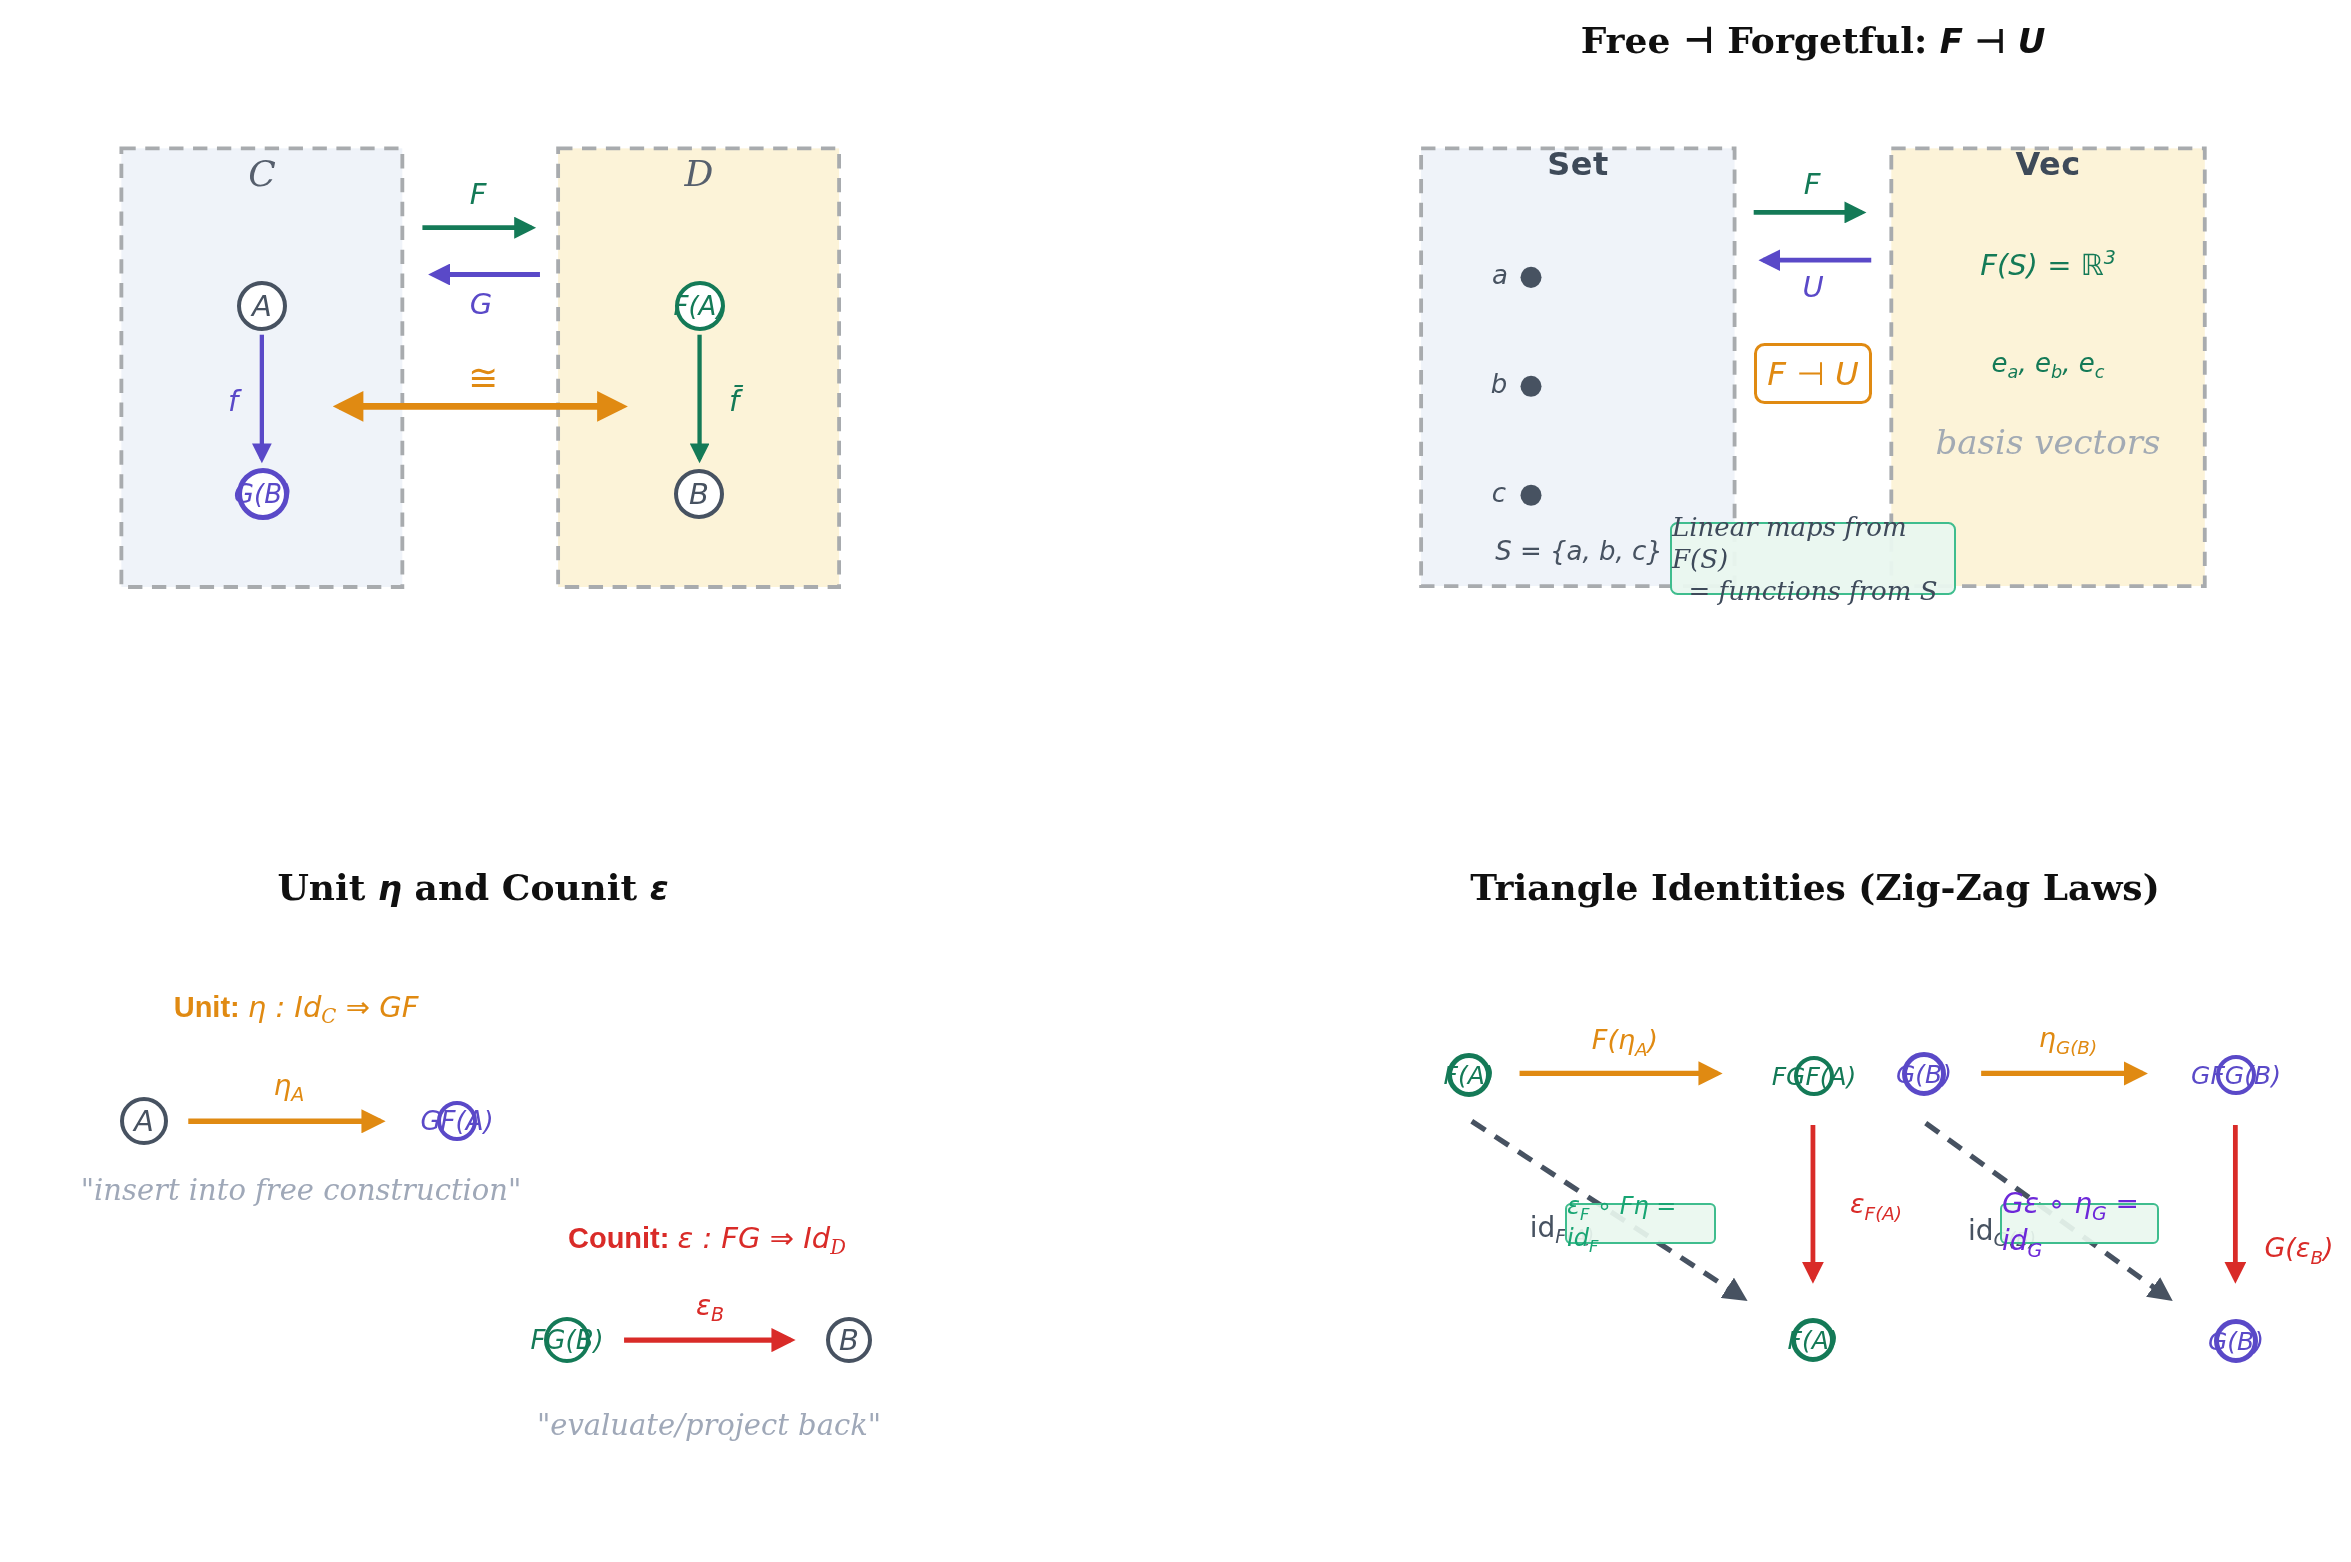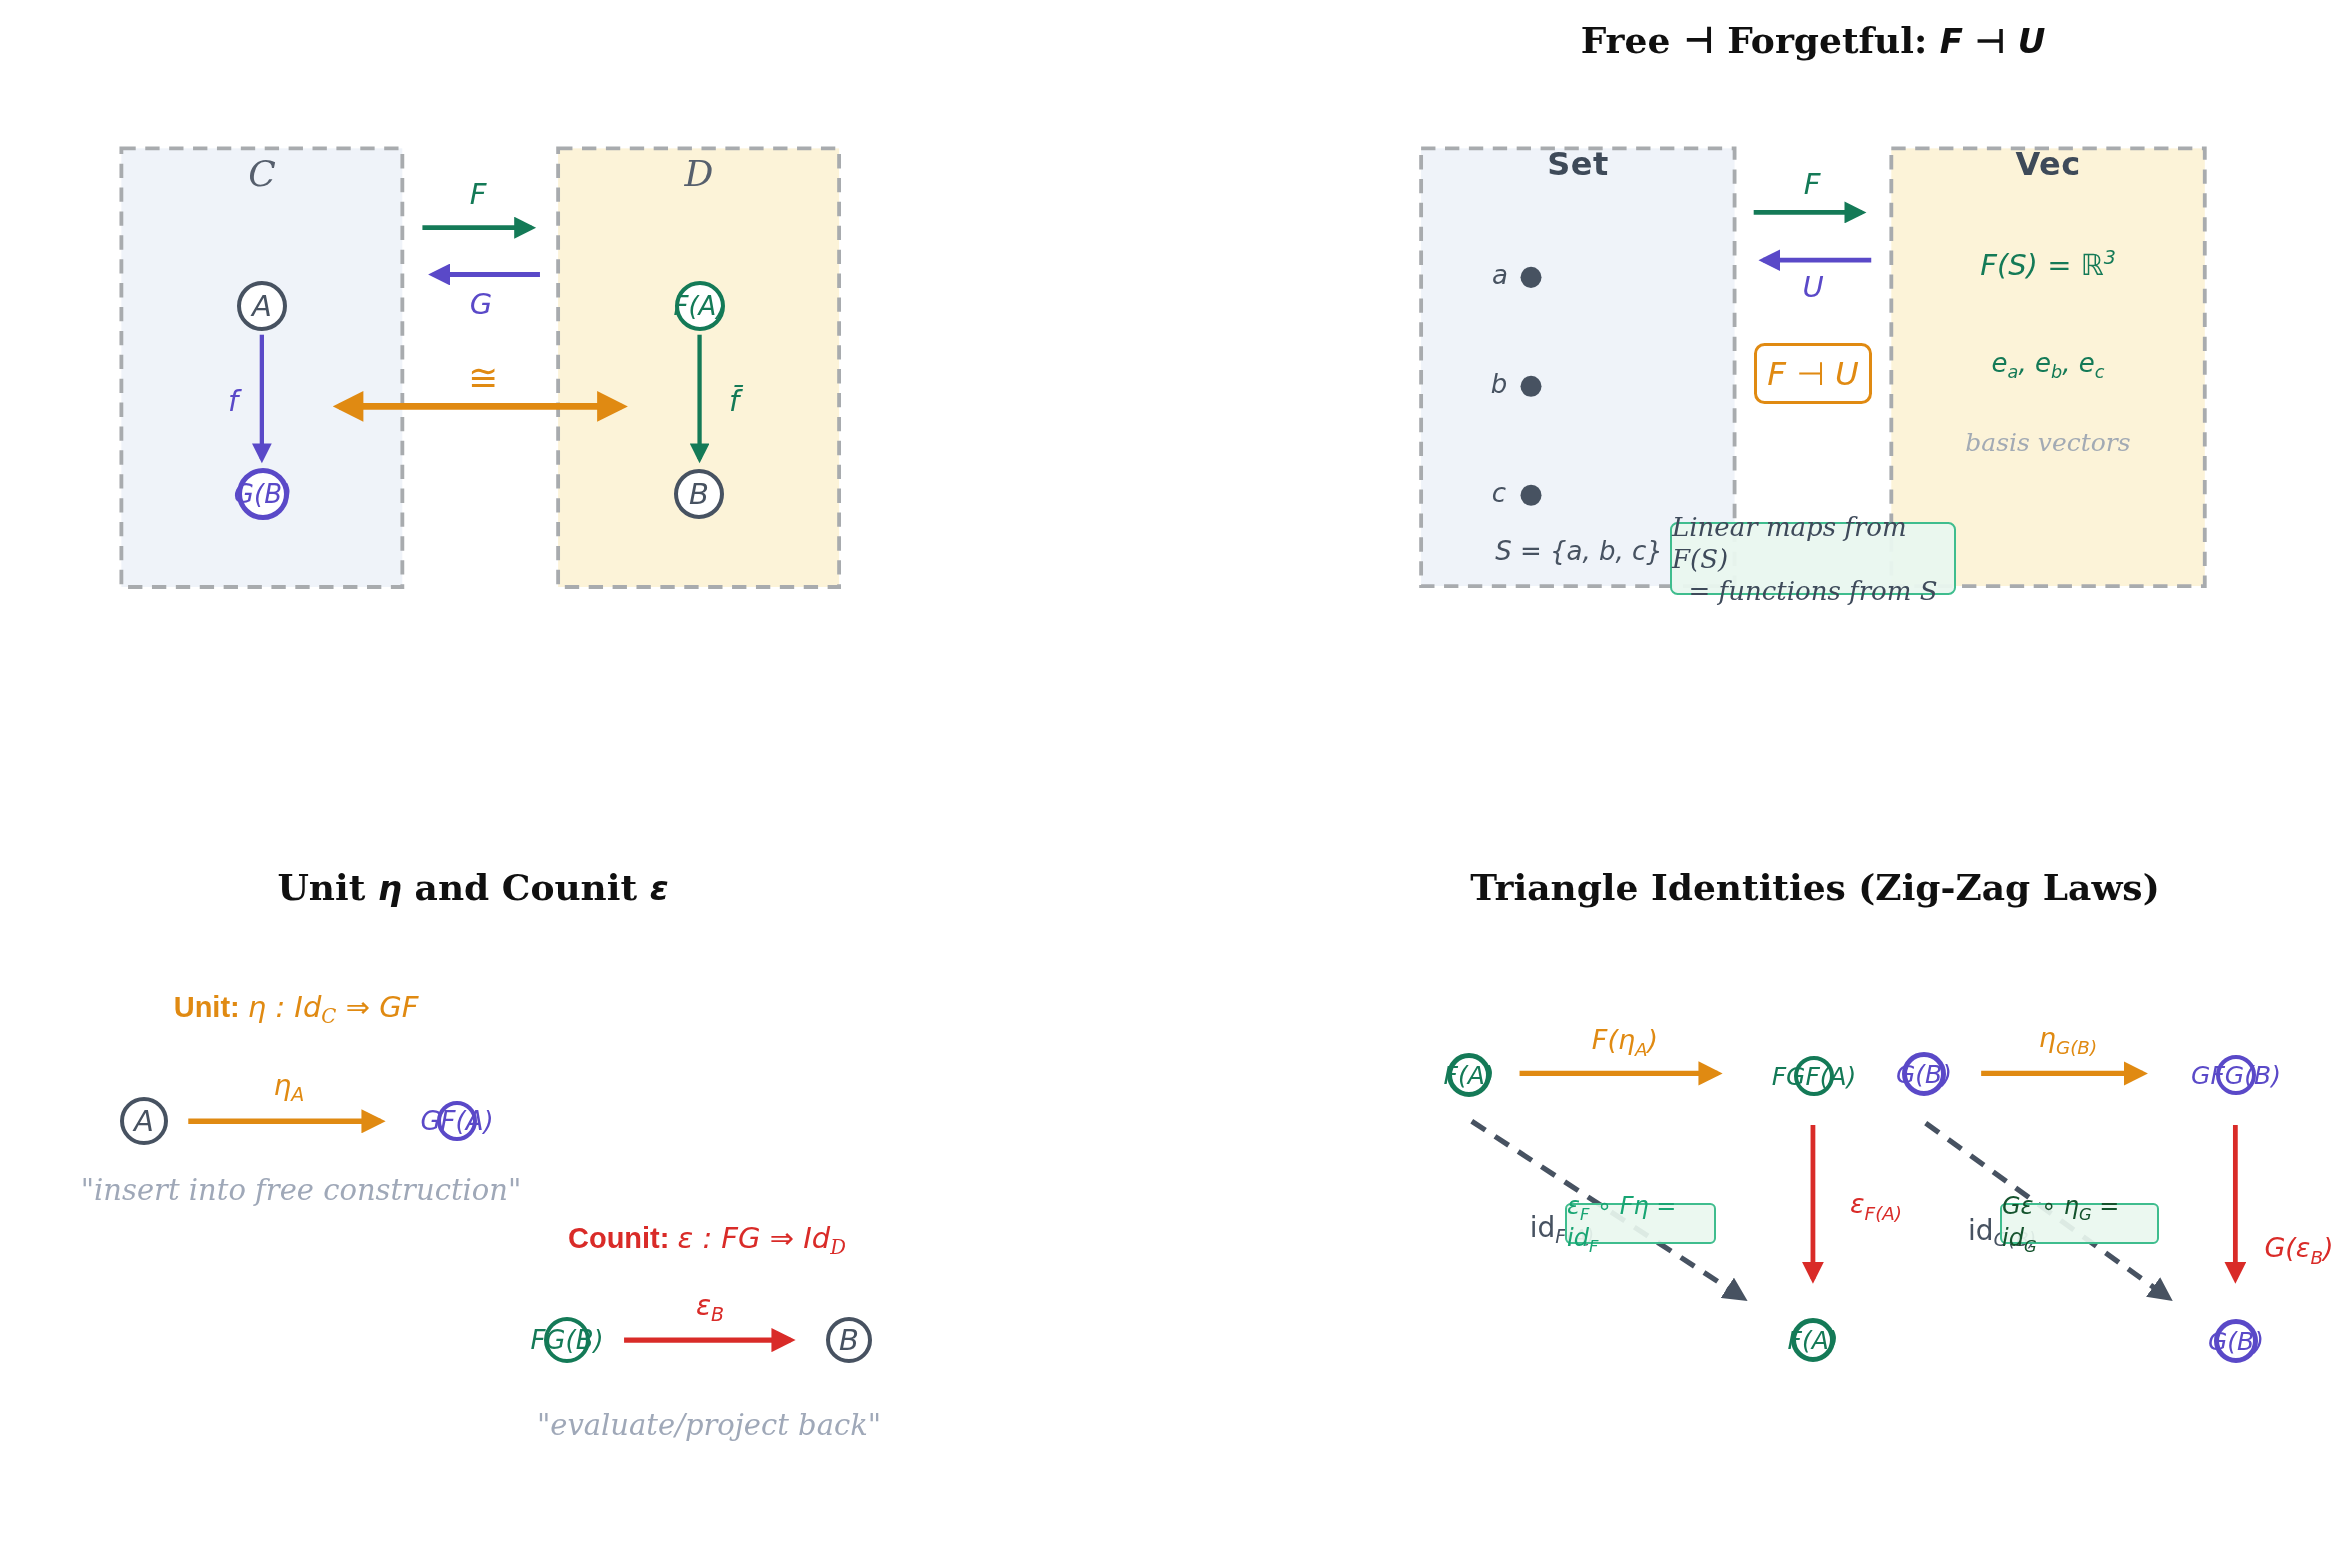--- a/index.html
+++ b/index.html
@@ -124,21 +124,21 @@
   <div class="abs mi slate" style="left:1579px;top:551px;font-size:26px;">S = {a, b, c}</div>
 
   <div class="notebox" style="left:1754px;top:343px;width:118px;height:61px;border:3.3px solid #e08a12;border-radius:10.5px;background:#ffffff;">
     <span class="mi orange" style="font-size:32.5px;">F ⊣ U</span>
   </div>
 
   <div class="abs mi green" style="left:2048px;top:264px;font-size:29px;"><span>F(S) = ℝ</span><sup>3</sup></div>
 
   <div class="abs mi green" style="left:2048px;top:365px;font-size:26px;"><span>e</span><sub>a</sub><span>, e</span><sub>b</sub><span>, e</span><sub>c</sub></div>
 
-  <div class="abs serifital" style="left:2048px;top:442px;font-size:25px;color:#a2aab4;">basis vectors</div>
+  <div class="abs serifital" style="left:2048px;top:442px;font-size:34px;color:#a2aab4;">basis vectors</div>
 
   <div class="notebox" style="left:1670px;top:522px;width:286px;height:73px;border:2.9px solid #3fbd8e;border-radius:7.6px;background:rgba(233,247,239,0.95);">
     <span class="serifital" style="font-size:26px;color:#3e4a5a;line-height:32px;">Linear maps from F(S)</span>
     <span class="serifital" style="font-size:26px;color:#3e4a5a;line-height:32px;">= functions from S</span>
   </div>
 
   <div class="abs title" style="left:473px;top:887px;text-align:center;"><span>Unit </span><span class="math">η</span><span> and Counit </span><span class="math">ε</span></div>
 
   <div class="abs heading orange" style="left:296px;top:1009px;"><span class="word">Unit: </span><span class="math">η : Id</span><sub class="serifital">C</sub><span class="math"> ⇒ GF</span></div>
 
@@ -184,21 +184,21 @@
       <span>GFG(B)</span>
     </div>
 
   <div class="abs slate" style="left:1562px;top:1229px;font-size:28px;"><span>id</span><sub class="mi">F(A)</sub></div>
   <div class="abs slate" style="left:2002px;top:1232px;font-size:28px;"><span>id</span><sub class="mi">G(B)</sub></div>
 
   <div class="notebox" style="left:1565px;top:1203px;width:151px;height:41px;border:2.4px solid #3fbd8e;border-radius:5.7px;background:rgba(233,247,239,0.92);">
     <span class="mi" style="font-size:24px;color:#18a573;"><span>ε</span><sub>F</sub><span> ∘ Fη = id</span><sub>F</sub></span>
   </div>
   <div class="notebox" style="left:2000px;top:1203px;width:159px;height:41px;border:2.4px solid #3fbd8e;border-radius:5.7px;background:rgba(233,247,239,0.92);">
-    <span class="mi" style="font-size:24px;color:#14532d;font-style:italic;"><span>Gε ∘ η</span><sub>G</sub><span> = id</span><sub>G</sub></span>
+    <span class="mi" style="font-size:28px;color:#6d28d9;font-style:italic;"><span>Gε ∘ η</span><sub>G</sub><span> = id</span><sub>G</sub></span>
   </div>
 
   <div class="abs mi red" style="left:1876px;top:1206px;font-size:27px;"><span>ε</span><sub>F(A)</sub></div>
   <div class="abs mi red" style="left:2299px;top:1250px;font-size:27px;"><span>G(ε</span><sub>B</sub><span>)</span></div>
 
   <div class="node" style="left:1791px;top:1318px;width:44px;height:44px;border:5.3px solid #147a57;font-size:25px;color:#147a57;">
       <span>F(A)</span>
     </div>
   <div class="node" style="left:2214px;top:1319px;width:44px;height:44px;border:5.3px solid #5a49c8;font-size:25px;color:#5a49c8;">
       <span>G(B)</span>

